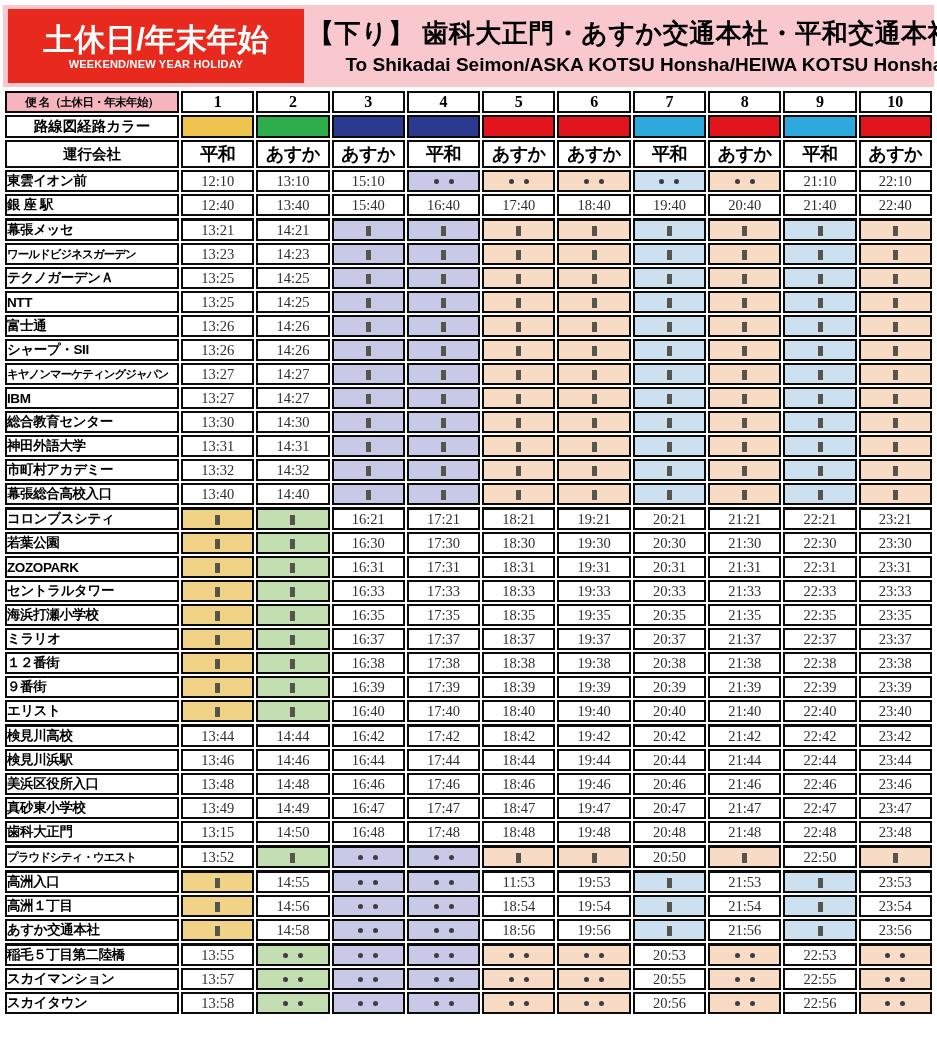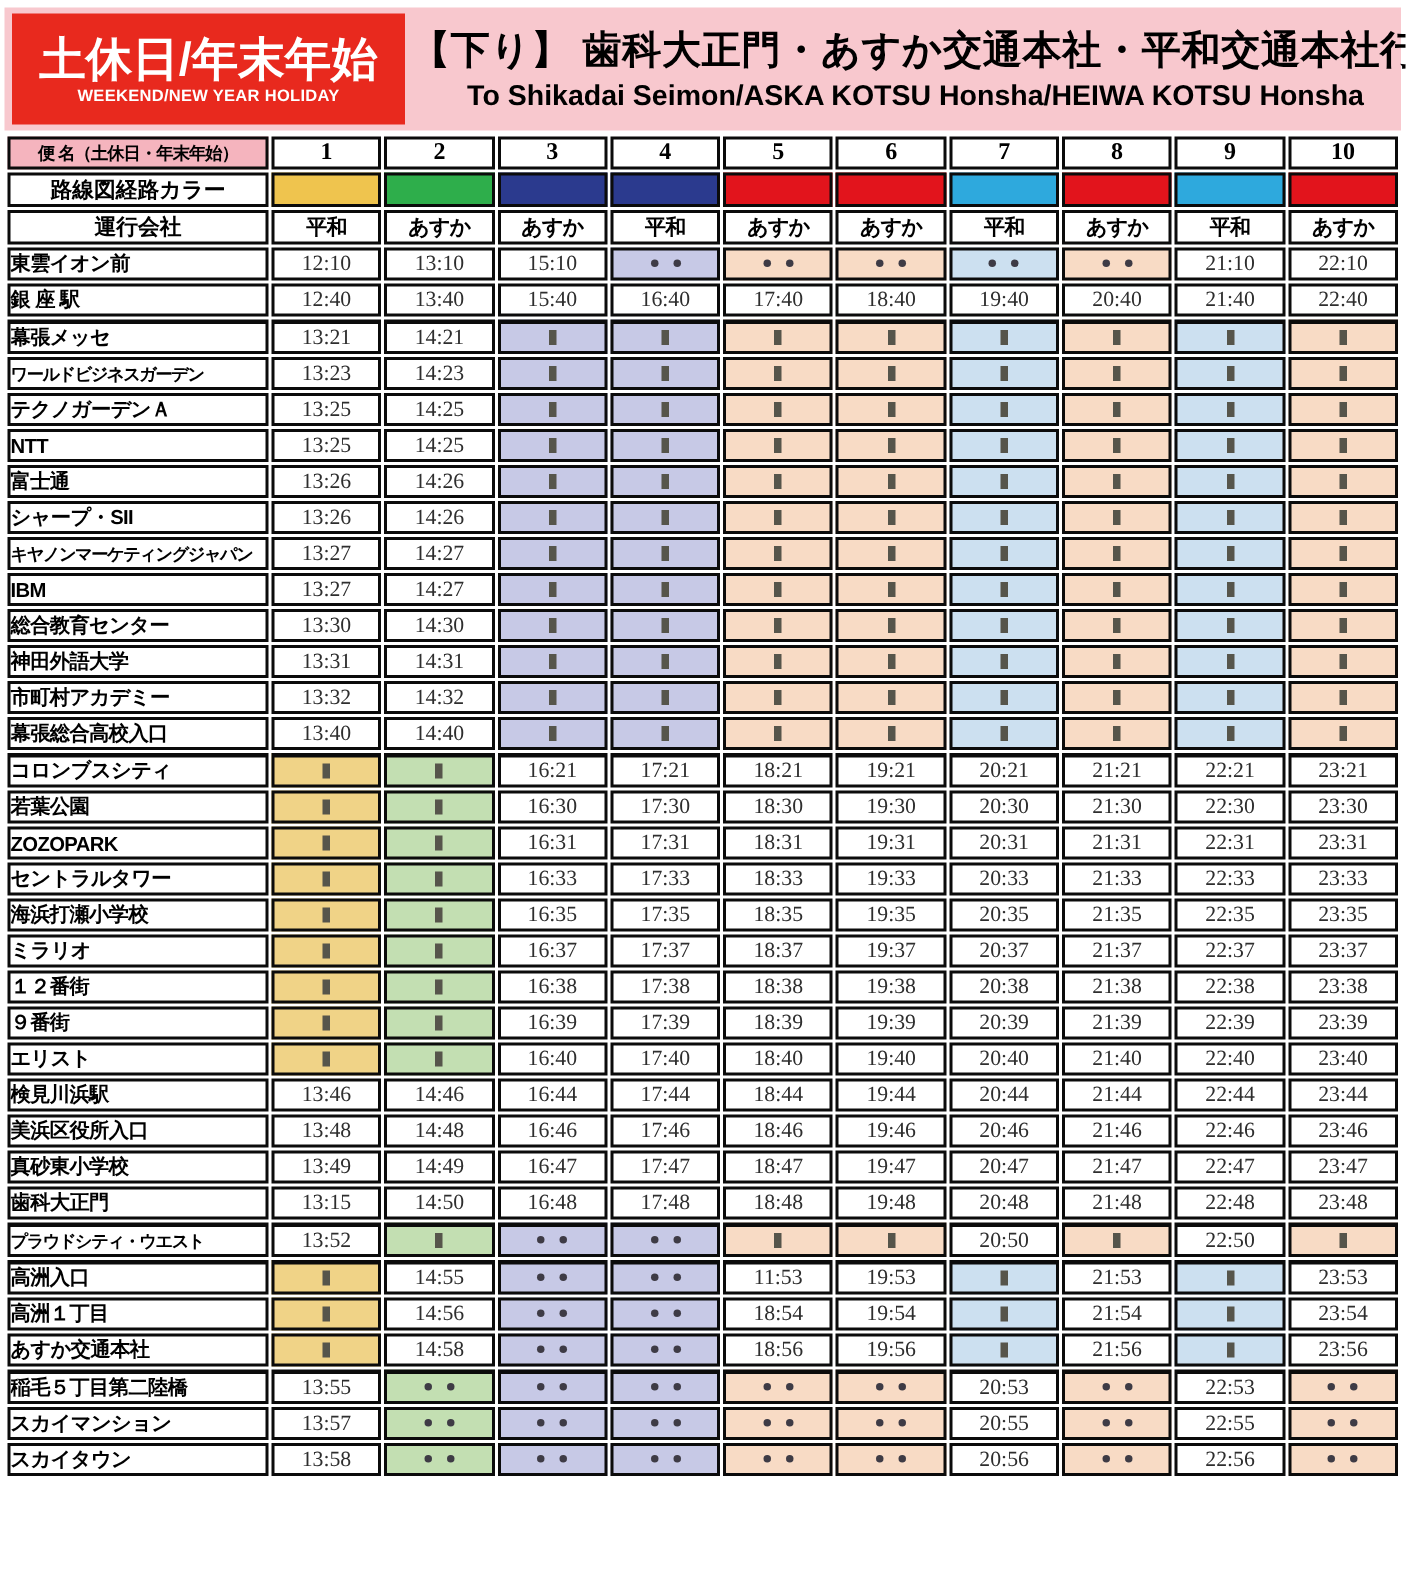--- a/index.html
+++ b/index.html
@@ -1,34 +1,34 @@
 <!DOCTYPE html>
 <html><head>
 <meta charset="utf-8">
 <style>
   html,body{margin:0;padding:0;background:#fff;}
   body{width:937px;height:1049px;font-family:"Liberation Sans",sans-serif;-webkit-font-smoothing:antialiased;}
   .page{width:937px;}
 
   
   .header-strip{margin:5px 3px 0 3px;height:82px;background:#F8C8CE;display:flex;align-items:center;}
-  .badge{background:#E8291E;width:262px;height:74px;margin-left:5px;display:flex;flex-direction:column;justify-content:center;align-items:center;flex:none;}
+  .badge{background:#E8291E;width:296px;height:74px;margin-left:5px;display:flex;flex-direction:column;justify-content:center;align-items:center;flex:none;}
   .badge-jp{color:#fff;font-weight:bold;font-size:31px;line-height:1.15;letter-spacing:0px;}
   .badge-en{color:#fff;font-weight:bold;font-size:11px;margin-top:1px;letter-spacing:0.2px;}
   .titles{flex:1;text-align:center;padding:0 4px;}
   .title-jp{font-size:26px;font-weight:bold;color:#000;letter-spacing:0.5px;white-space:nowrap;}
   .title-en{font-size:19px;font-weight:bold;color:#000;margin-top:3px;white-space:nowrap;}
 
   
   table.tt{border-collapse:separate;border-spacing:2px;table-layout:fixed;width:931px;margin:2px 3px 0 3px;background:#fff;}
   .tt th,.tt td{border:2px solid #0b0b0b;height:15px;padding:0;overflow:hidden;vertical-align:middle;}
   .corner{width:170px;background:#F5B4BE;font-size:11.5px;font-weight:bold;text-align:center;letter-spacing:-0.6px;white-space:nowrap;}
   .rowlabel{font-weight:bold;font-size:14.5px;text-align:center;background:#fff;letter-spacing:0px;}
   .num{font-family:"Liberation Serif",serif;font-weight:bold;font-size:16px;text-align:center;background:#fff;}
-  .op{font-weight:bold;font-size:14px;text-align:center;background:#fff;letter-spacing:-0.5px;}
+  .op{font-weight:bold;font-size:18px;text-align:center;background:#fff;letter-spacing:-0.5px;}
   .st{font-weight:bold;font-size:13.5px;text-align:left;padding-left:3px;white-space:nowrap;letter-spacing:-0.4px;background:#fff;}
   .st.tight{font-size:11.5px;letter-spacing:-1px;}
   .time{font-family:"Liberation Serif",serif;font-size:14.5px;color:#2e2e2e;text-align:center;background:#fff;}
   .mark,.skip{text-align:center;}
   .bar{display:inline-block;width:5px;height:10px;background:#56554B;vertical-align:middle;}
   .dot{display:inline-block;width:5px;height:5px;border-radius:50%;background:#3E3B45;margin:0 5px;vertical-align:middle;}
   .blk th,.blk td{border-top-width:3px;}
 </style>
 </head>
 <body>
@@ -378,20 +378,33 @@
           <td class="mark" style="background: rgb(195, 223, 178);"><span class="bar"></span></td>
           <td class="time">16:40</td>
           <td class="time">17:40</td>
           <td class="time">18:40</td>
           <td class="time">19:40</td>
           <td class="time">20:40</td>
           <td class="time">21:40</td>
           <td class="time">22:40</td>
           <td class="time">23:40</td>
         </tr>
+        <tr class="blk">
+          <th class="st">検見川高校</th>
+          <td class="time">13:44</td>
+          <td class="time">14:44</td>
+          <td class="time">16:42</td>
+          <td class="time">17:42</td>
+          <td class="time">18:42</td>
+          <td class="time">19:42</td>
+          <td class="time">20:42</td>
+          <td class="time">21:42</td>
+          <td class="time">22:42</td>
+          <td class="time">23:42</td>
+        </tr>
         <tr>
           <th class="st">検見川浜駅</th>
           <td class="time">13:46</td>
           <td class="time">14:46</td>
           <td class="time">16:44</td>
           <td class="time">17:44</td>
           <td class="time">18:44</td>
           <td class="time">19:44</td>
           <td class="time">20:44</td>
           <td class="time">21:44</td>

